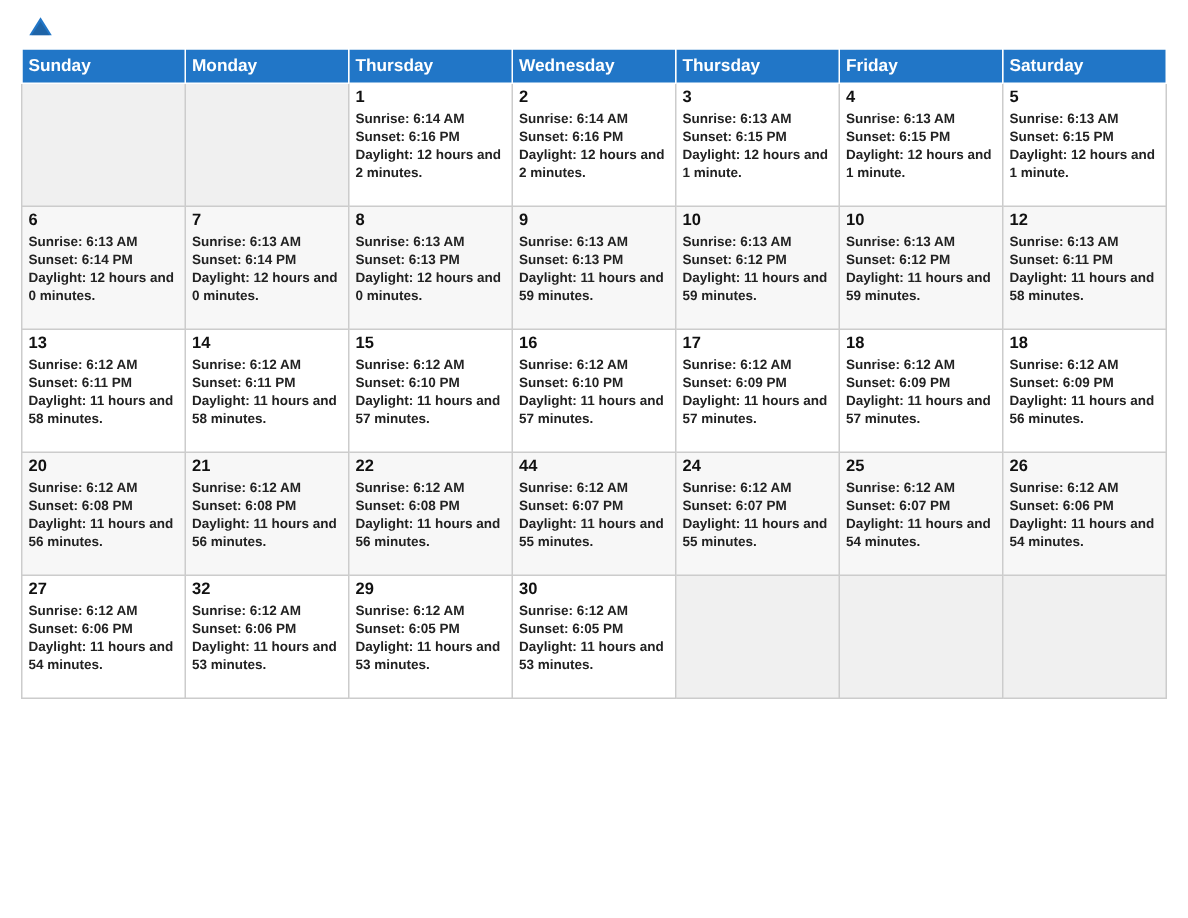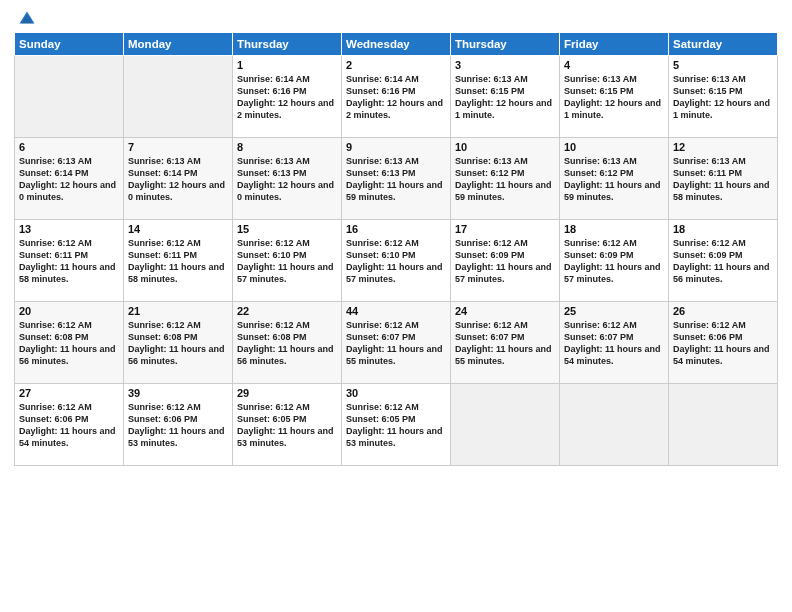--- a/index.html
+++ b/index.html
@@ -248,21 +248,21 @@
             <div class="day-num">26</div>
             <div class="day-detail">Sunrise: 6:12 AM<br>Sunset: 6:06 PM<br>Daylight: 11 hours and 54 minutes.</div>
           </td>
         </tr>
         <tr>
           <td>
             <div class="day-num">27</div>
             <div class="day-detail">Sunrise: 6:12 AM<br>Sunset: 6:06 PM<br>Daylight: 11 hours and 54 minutes.</div>
           </td>
           <td>
-            <div class="day-num">39</div>
+            <div class="day-num">32</div>
             <div class="day-detail">Sunrise: 6:12 AM<br>Sunset: 6:06 PM<br>Daylight: 11 hours and 53 minutes.</div>
           </td>
           <td>
             <div class="day-num">29</div>
             <div class="day-detail">Sunrise: 6:12 AM<br>Sunset: 6:05 PM<br>Daylight: 11 hours and 53 minutes.</div>
           </td>
           <td>
             <div class="day-num">30</div>
             <div class="day-detail">Sunrise: 6:12 AM<br>Sunset: 6:05 PM<br>Daylight: 11 hours and 53 minutes.</div>
           </td>

